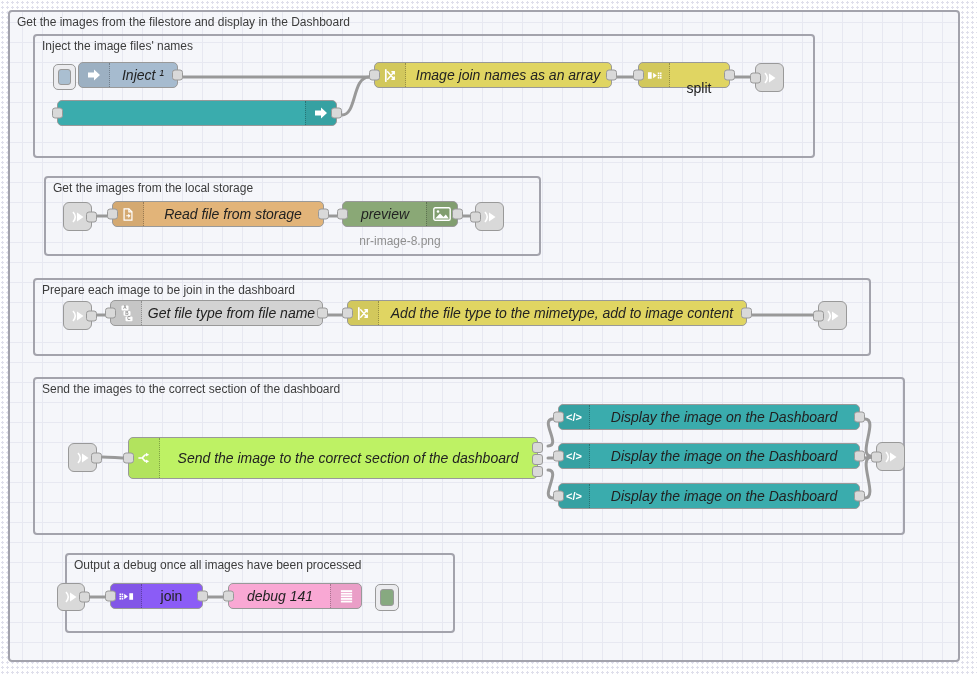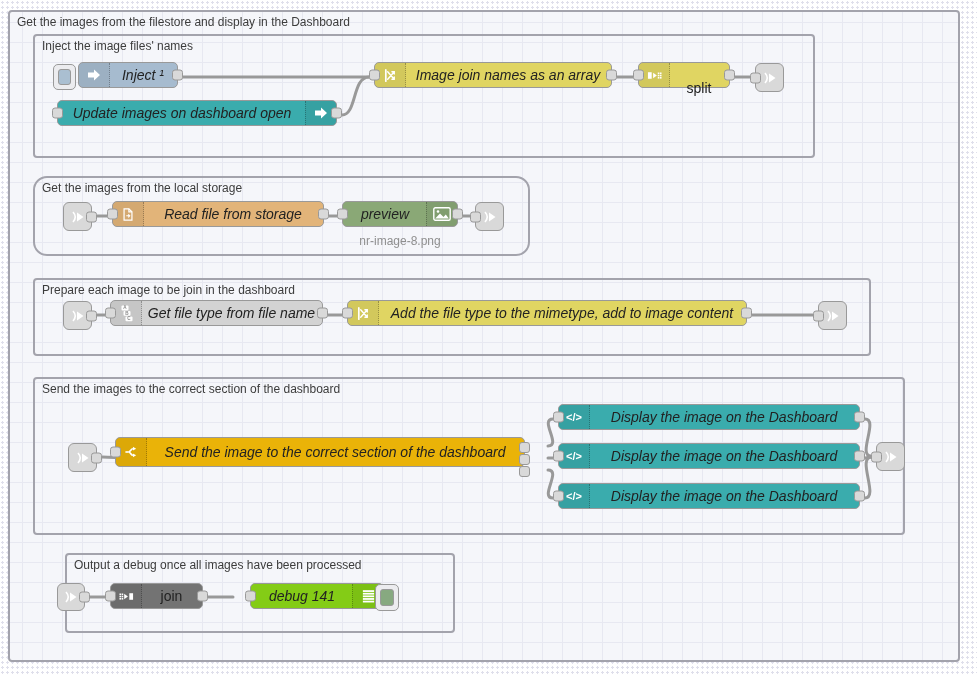--- a/index.html
+++ b/index.html
@@ -66,21 +66,21 @@
 <body>
 
 <div class="group outer" style="left:8px;top:10px;width:952px;height:652px;">
   <div class="group-label">Get the images from the filestore and display in the Dashboard</div>
 </div>
 
 <div class="group" style="left:33px;top:34px;width:782px;height:124px;">
   <div class="group-label">Inject the image files' names</div>
 </div>
 
-<div class="group" style="left:33px;top:176px;width:497px;height:80px;border-radius:14px;">
+<div class="group" style="left:44px;top:176px;width:497px;height:80px;">
   <div class="group-label">Get the images from the local storage</div>
 </div>
 
 <div class="group" style="left:33px;top:278px;width:838px;height:78px;">
   <div class="group-label">Prepare each image to be join in the dashboard</div>
 </div>
 
 <div class="group" style="left:33px;top:377px;width:872px;height:158px;">
   <div class="group-label">Send the images to the correct section of the dashboard</div>
 </div>
@@ -126,21 +126,20 @@
   <div class="nlabel" style="left:30px;right:0;">Inject ¹</div>
   <div class="port out"></div>
 </div>
 
 <div class="node" style="left:57px;top:100px;width:280px;background:#3aacad;">
   <div class="iconbox right">
     <svg width="16" height="16" viewBox="0 0 16 16">
         <path d="M2 5.5 H8 V2.5 L14 8 L8 13.5 V10.5 H2 z" fill="#fff"></path>
       </svg>
   </div>
-  <div class="nlabel" style="left:0;right:30px;">Update images on dashboard open</div>
   <div class="port in"></div>
   <div class="port out"></div>
 </div>
 
 <div class="node" style="left:374px;top:62px;width:238px;background:#e0d562;">
   <div class="iconbox left">
     <svg width="15" height="15" viewBox="0 0 16 16">
       <path d="M3 2 V14" stroke="#fff" stroke-width="1.8" stroke-linecap="round"></path>
       <path d="M5 12 L12 4 M9.5 4 H12 V6.5 M5 4 L12 12 M12 9.5 V12 H9.5" stroke="#fff" stroke-width="1.5" fill="none" stroke-linecap="round"></path>
     </svg>
@@ -267,21 +266,21 @@
 </div>
 
 <div class="linknode" style="left:68px;top:443px;">
   <svg width="16" height="16" viewBox="0 0 16 16">
     <path d="M3 3 Q7.5 8 3 13" stroke="#fff" stroke-width="1.6" fill="none"></path>
     <path d="M7 3.5 L13.5 8 L7 12.5 z" fill="#fff"></path>
   </svg>
   <div class="port out"></div>
 </div>
 
-<div class="node" style="left:115px;top:437px;width:410px;height:30px;background:#eab308;">
+<div class="node" style="left:128px;top:437px;width:410px;height:42px;background:#bef264;">
   <div class="iconbox left">
     <svg width="15" height="16" viewBox="0 0 16 16">
       <path d="M1.5 8 H4.5" stroke="#fff" stroke-width="1.7"></path>
       <path d="M4.5 8 C7.5 8 7 4.5 9.5 4.5 M4.5 8 C7.5 8 7 11.5 9.5 11.5" stroke="#fff" stroke-width="1.7" fill="none"></path>
       <path d="M9.5 2.5 L13 4.5 L9.5 6.5 z" fill="#fff"></path>
       <path d="M9.5 9.5 L13 11.5 L9.5 13.5 z" fill="#fff"></path>
     </svg>
   </div>
   <div class="nlabel" style="left:30px;right:0;">Send the image to the correct section of the dashboard</div>
   <div class="port in"></div>
@@ -332,41 +331,41 @@
 </div>
 
 <div class="linknode" style="left:57px;top:583px;width:28px;height:28px;">
   <svg width="16" height="16" viewBox="0 0 16 16">
     <path d="M3 3 Q7.5 8 3 13" stroke="#fff" stroke-width="1.6" fill="none"></path>
     <path d="M7 3.5 L13.5 8 L7 12.5 z" fill="#fff"></path>
   </svg>
   <div class="port out"></div>
 </div>
 
-<div class="node" style="left:110px;top:583px;width:93px;background:#737373;">
+<div class="node" style="left:110px;top:583px;width:93px;background:#8b5cf6;">
   <div class="iconbox left">
     <svg width="15" height="15" viewBox="0 0 16 16">
       <g fill="#fff">
         <rect x="0.5" y="4.8" width="1.7" height="1.7"></rect>
           <rect x="2.8" y="4.8" width="1.7" height="1.7"></rect>
         <rect x="0.5" y="7.2" width="1.7" height="1.7"></rect>
           <rect x="2.8" y="7.2" width="1.7" height="1.7"></rect>
         <rect x="0.5" y="9.6" width="1.7" height="1.7"></rect>
           <rect x="2.8" y="9.6" width="1.7" height="1.7"></rect>
       </g>
       <path d="M5.5 5 L9.5 8 L5.5 11 z" fill="#fff"></path>
       <rect x="11" y="4.5" width="4" height="7" fill="#fff"></rect>
     </svg>
   </div>
   <div class="nlabel plain" style="left:30px;right:0;">join</div>
   <div class="port in"></div>
   <div class="port out"></div>
 </div>
 
-<div class="node" style="left:250px;top:583px;width:134px;background:#84cc16;">
+<div class="node" style="left:228px;top:583px;width:134px;background:#f9a8d4;">
   <div class="iconbox right">
     <svg width="15" height="16" viewBox="0 0 16 16">
       <g fill="#fff">
         <rect x="2" y="1.8" width="12" height="1.9"></rect>
         <rect x="2" y="4.6" width="12" height="1.9"></rect>
         <rect x="2" y="7.4" width="12" height="1.9"></rect>
         <rect x="2" y="10.2" width="12" height="1.9"></rect>
         <rect x="2" y="13" width="12" height="1.9"></rect>
       </g>
     </svg>

